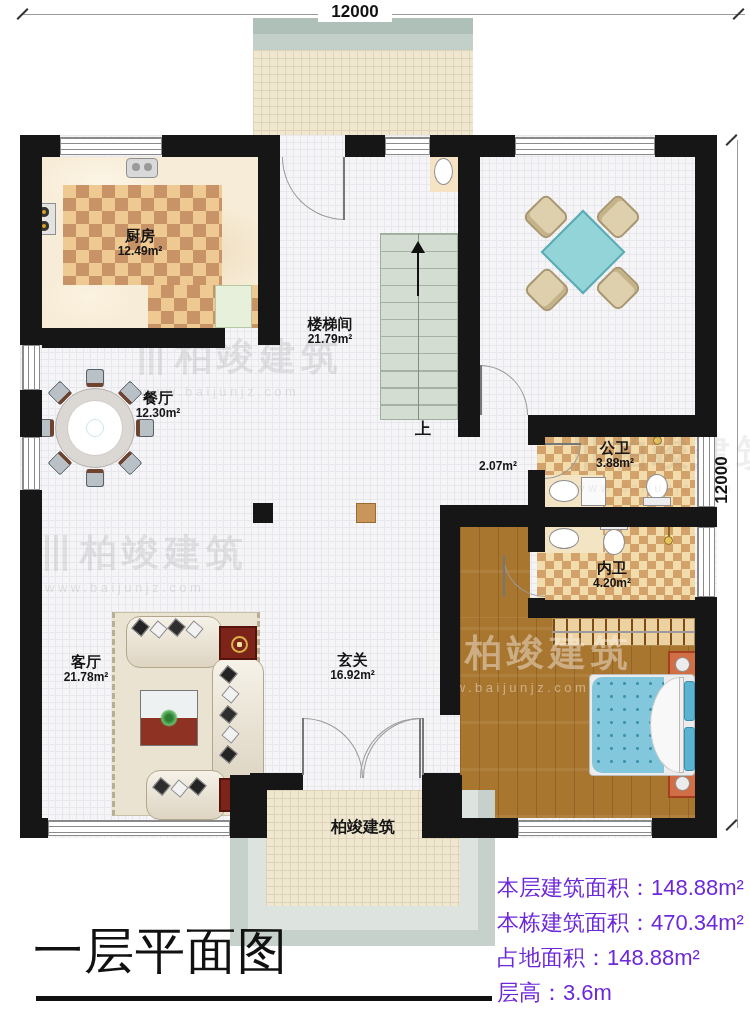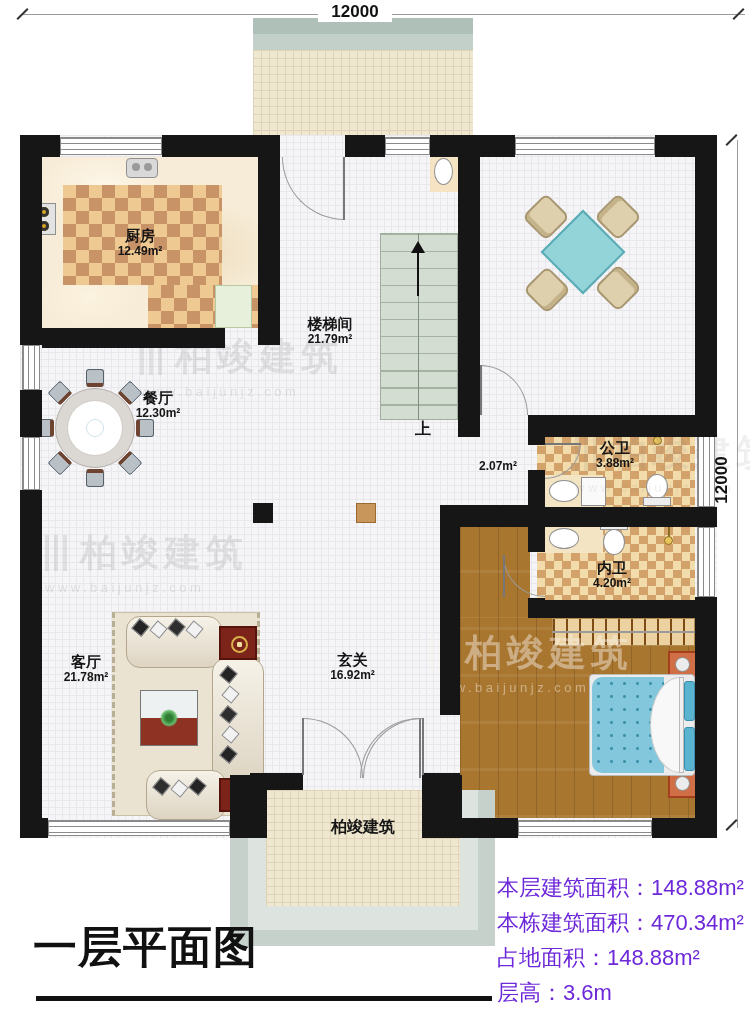--- a/index.html
+++ b/index.html
@@ -311,21 +311,21 @@
 
   <div class="dimline" style="left:22px;top:14px;width:723px;height:1px;"></div>
   <div class="tick" style="left:15px;top:13px;"></div>
   <div class="tick" style="left:731px;top:13px;"></div>
   <div class="dimtext" style="left:318px;top:2px;width:74px;background:#fff;">12000</div>
   <div class="dimline" style="left:737px;top:140px;width:1px;height:688px;"></div>
   <div class="tick" style="left:724px;top:139px;"></div>
   <div class="tick" style="left:724px;top:824px;"></div>
   <div class="dimtext" style="left:692px;top:470px;width:60px;transform:rotate(-90deg);">12000</div>
 
-  <div class="abs" style="left:33px;top:918px;font-size:44px;font-weight:bold;letter-spacing:1px;color:#111;">一层平面图</div>
+  <div class="abs" style="left:33px;top:918px;font-size:50px;font-weight:normal;letter-spacing:1px;color:#111;">一层平面图</div>
   <div class="abs" style="left:36px;top:996px;width:456px;height:5px;background:#111;"></div>
   <div class="abs" style="left:497px;top:870px;">
     <div class="stat-row"><span>本层建筑面积：</span><span>148.88m²</span></div>
     <div class="stat-row"><span>本栋建筑面积：</span><span>470.34m²</span></div>
     <div class="stat-row"><span>占地面积：</span><span>148.88m²</span></div>
     <div class="stat-row"><span>层高：</span><span>3.6m</span></div>
   </div>
 
 </div>
 

